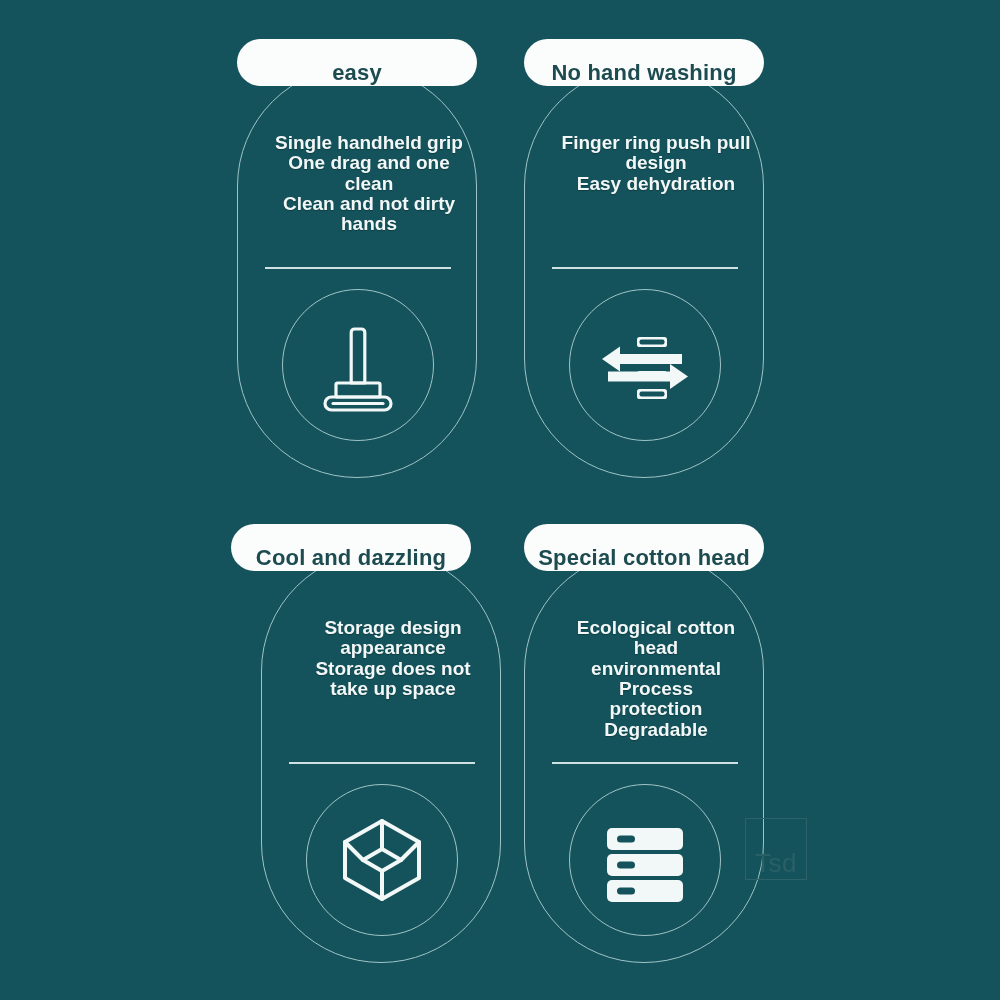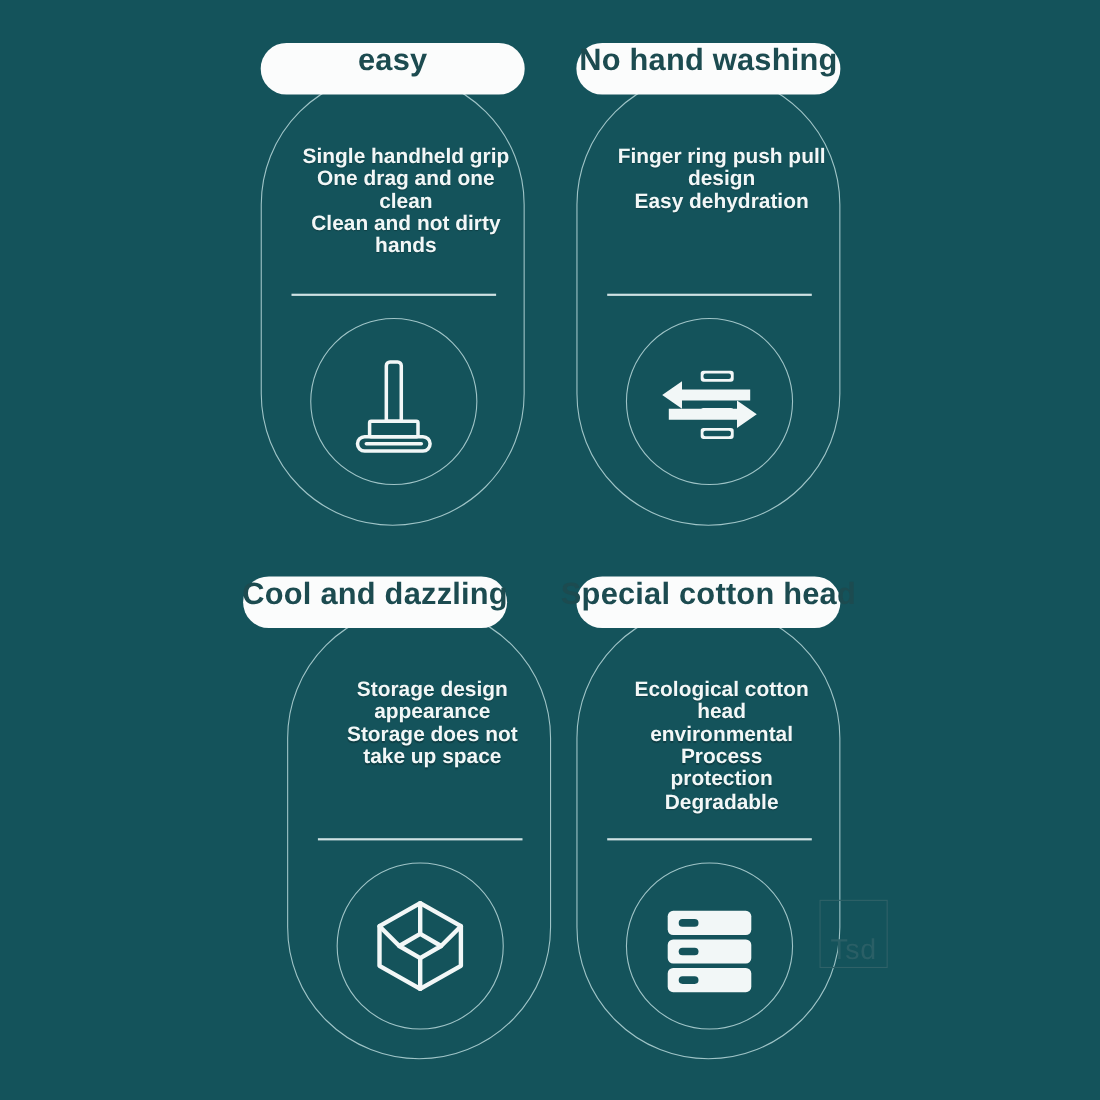--- a/index.html
+++ b/index.html
@@ -45,33 +45,33 @@
   .card.c4 { left:524px; top:551px; height:412px; }
 
   
   .pill {
     position:absolute;
     top:0;
     height:47px;
     background:#fbfcfc;
     border-radius:24px;
     display:flex;
-    align-items:flex-start;
+    align-items:flex-end;
     justify-content:center;
     color:#1c4b50;
-    font-size:28px;
+    font-size:22px;
     font-weight:bold;
     letter-spacing:.2px;
     white-space:nowrap;
     padding:0 22px;
     z-index:5;
   }
   .pill.p1 { left:237px; top:39px;  width:240px; }
   .pill.p2 { left:524px; top:39px;  width:240px; }
-  .pill.p3 { left:221px; top:524px; width:240px; }
+  .pill.p3 { left:231px; top:524px; width:240px; }
   .pill.p4 { left:524px; top:524px; width:240px; }
 
   
   .card-body {
     position:absolute;
     left:0; right:0;
     top:0;
     height:100%;
     display:flex;
     flex-direction:column;

